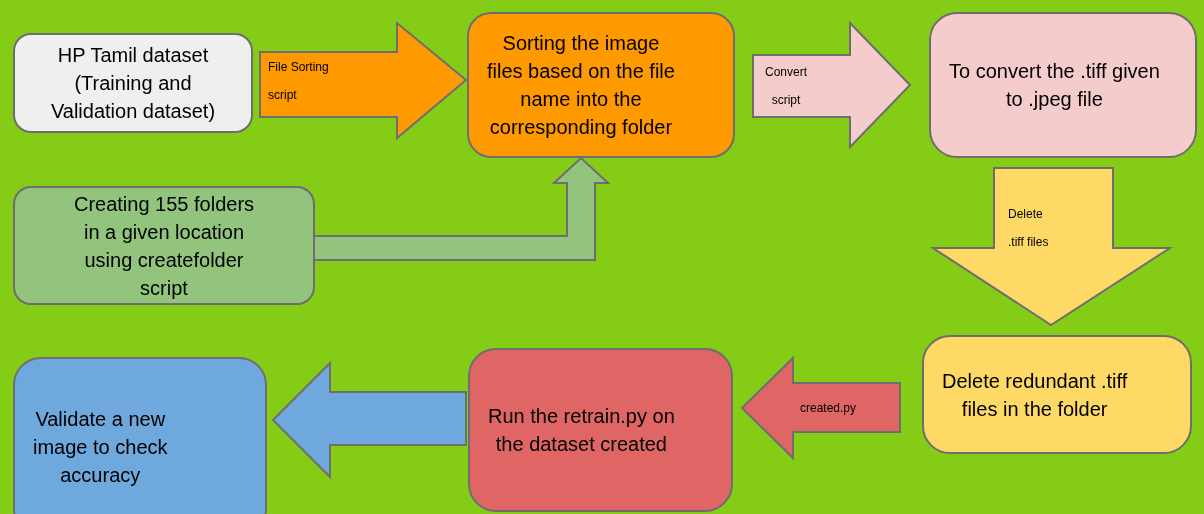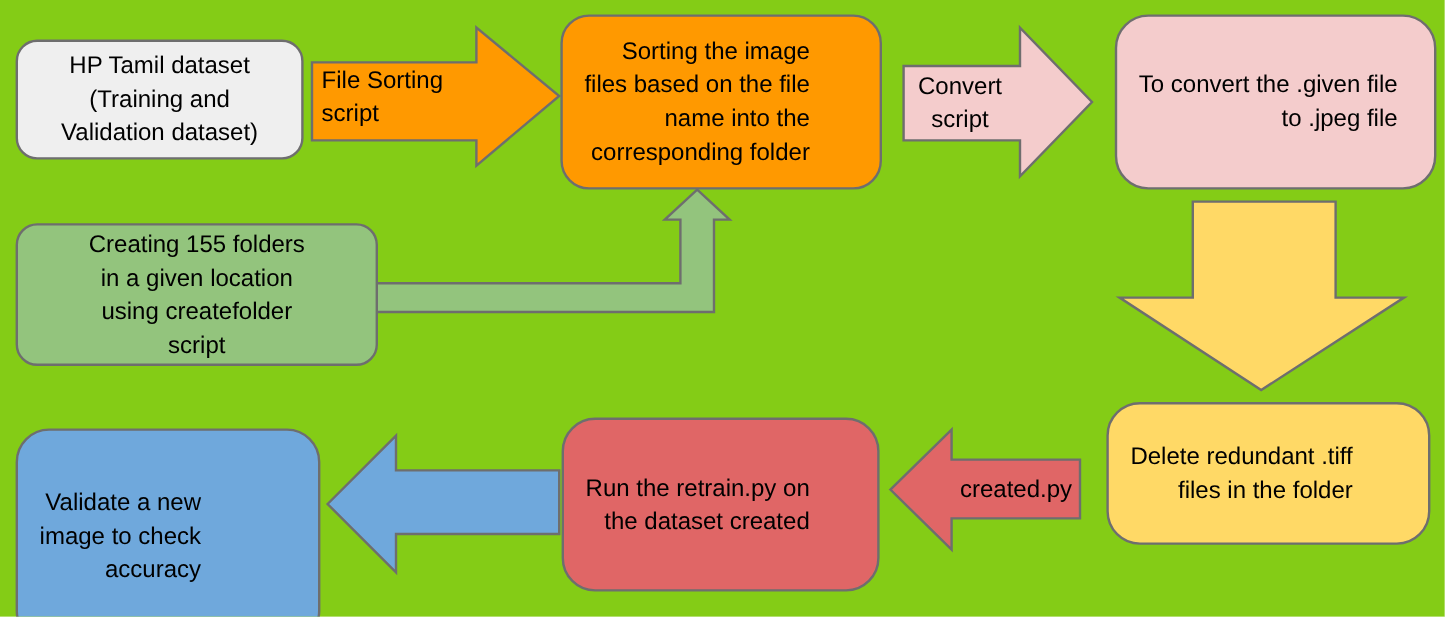--- a/index.html
+++ b/index.html
@@ -18,32 +18,32 @@
     box-sizing: border-box;
     border: 2px solid #6e6e6e;
     display: flex;
     align-items: center;
     color: #000000;
     font-size: 20px;
     line-height: 28px;
     white-space: pre-line;
   }
   .node.center { justify-content: center; text-align: center; padding: 2px 6px; }
-  .node.left { text-align: right; padding-left: 18px; padding-right: 6px; }
+  .node.left { text-align: center; padding-left: 18px; padding-right: 6px; }
   .n-dataset  { left: 13px;  top: 33px;  width: 240px; height: 100px; border-radius: 18px; }
   .n-sorting  { left: 467px; top: 12px;  width: 268px; height: 146px; border-radius: 24px; }
   .n-convert  { left: 929px; top: 12px;  width: 268px; height: 146px; border-radius: 28px; }
   .n-create   { left: 13px;  top: 186px; width: 302px; height: 119px; border-radius: 18px; }
   .n-delete   { left: 922px; top: 335px; width: 270px; height: 119px; border-radius: 28px; }
-  .n-retrain  { left: 468px; top: 348px; width: 265px; height: 145px; border-radius: 28px; }
+  .n-retrain  { left: 468px; top: 348px; width: 265px; height: 164px; border-radius: 28px; }
   .n-validate { left: 13px;  top: 357px; width: 254px; height: 180px; border-radius: 28px; }
   .alabel {
     position: absolute;
     color: #000000;
-    font-size: 20px;
+    font-size: 12px;
     line-height: 28px;
     white-space: pre-line;
   }
   .l-file-sorting { left: 268px;  top: 53px; }
   .l-convert      { left: 765px;  top: 58px; text-align: center; }
   .l-delete       { left: 1008px; top: 200px; }
   .l-retrain      { left: 800px;  top: 394px; }
   .l-label-image  { left: 314px;  top: 391px; }
 </style>
 </head>
@@ -62,21 +62,21 @@
 
   <div class="node center n-dataset" style="background: rgb(239, 239, 239);">HP Tamil dataset
 (Training and
 Validation dataset)</div>
 
   <div class="node left n-sorting" style="background: rgb(255, 153, 0);">Sorting the image
 files based on the file
 name into the
 corresponding folder</div>
 
-  <div class="node left n-convert" style="background: rgb(244, 204, 204);">To convert the .given file
+  <div class="node left n-convert" style="background: rgb(244, 204, 204);">To convert the .tiff given
 to .jpeg file</div>
 
   <div class="node center n-create" style="background: rgb(147, 196, 125);">Creating 155 folders
 in a given location
 using createfolder
 script</div>
 
   <div class="node left n-delete" style="background: rgb(255, 217, 102);">Delete redundant .tiff
 files in the folder</div>
 
@@ -86,17 +86,19 @@
   <div class="node left n-validate" style="background: rgb(111, 168, 220);">Validate a new
 image to check
 accuracy</div>
 
   <div class="alabel l-file-sorting">File Sorting
 script</div>
 
   <div class="alabel l-convert">Convert
 script</div>
 
+  <div class="alabel l-delete">Delete
+.tiff files</div>
 
   <div class="alabel l-retrain">created.py</div>
 
 
 </div>
 
 </body></html>

